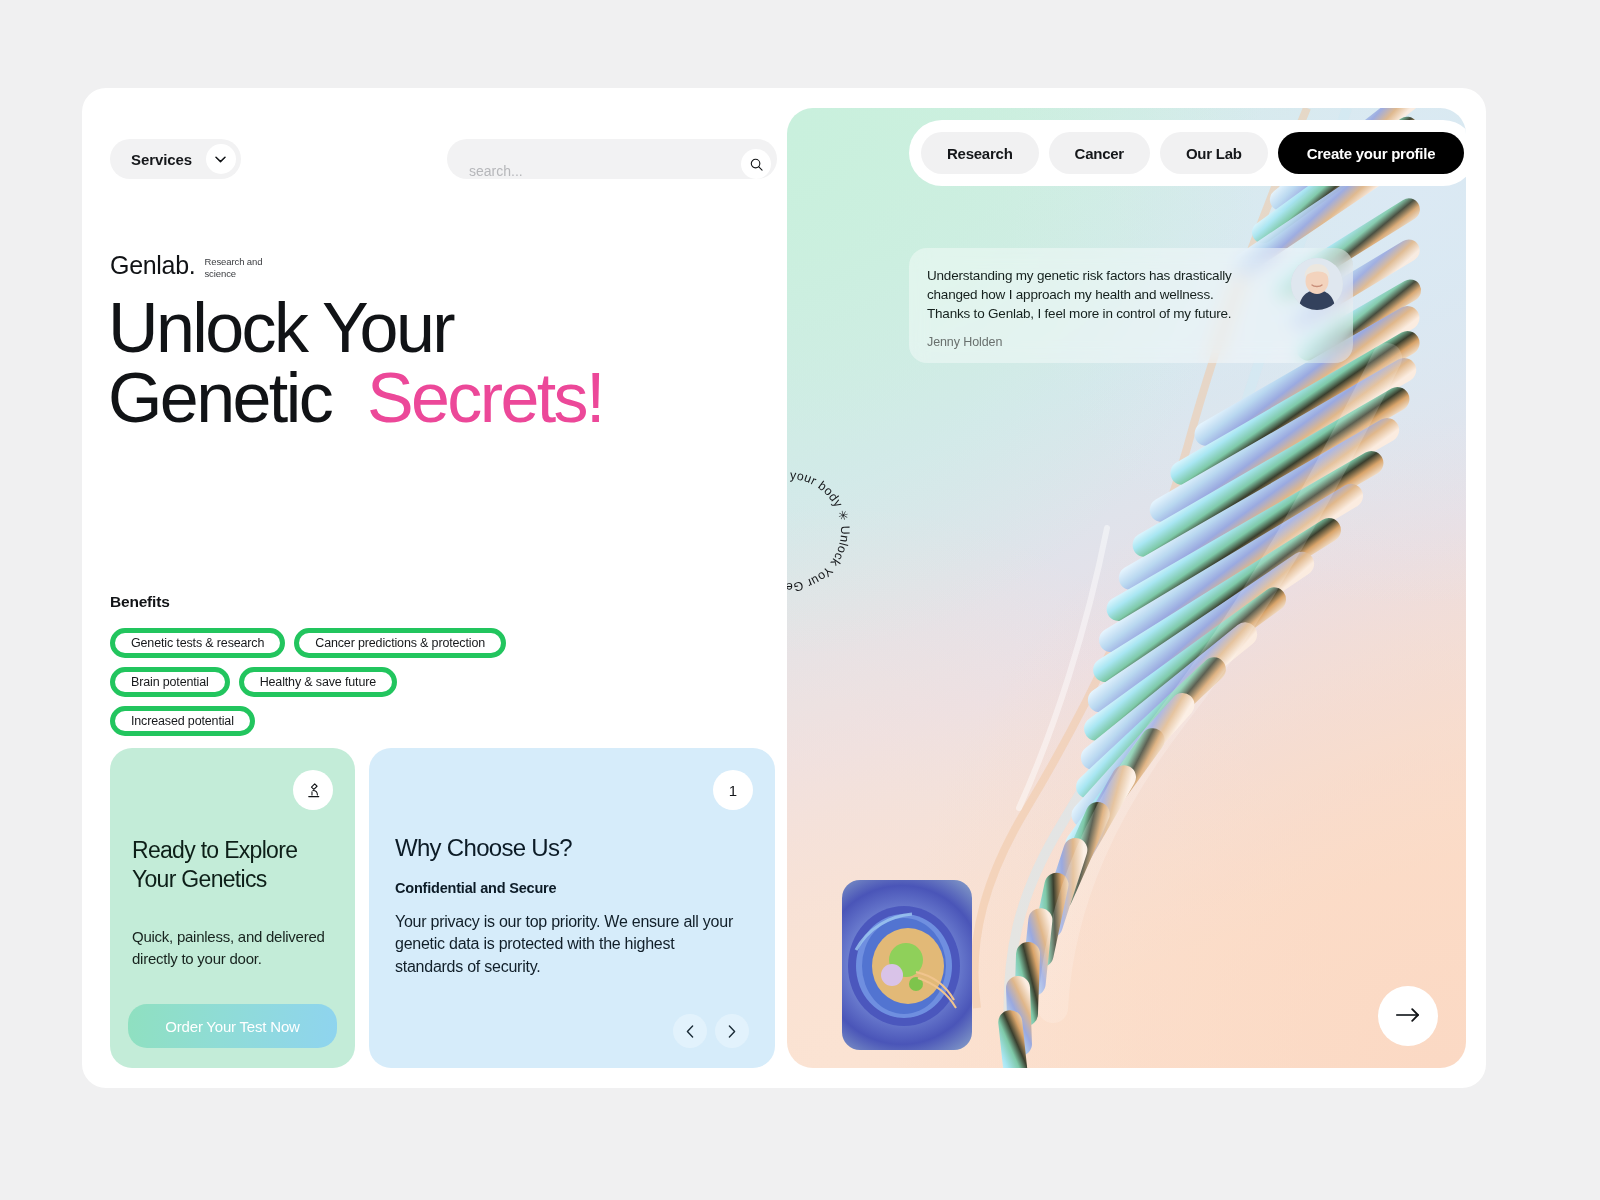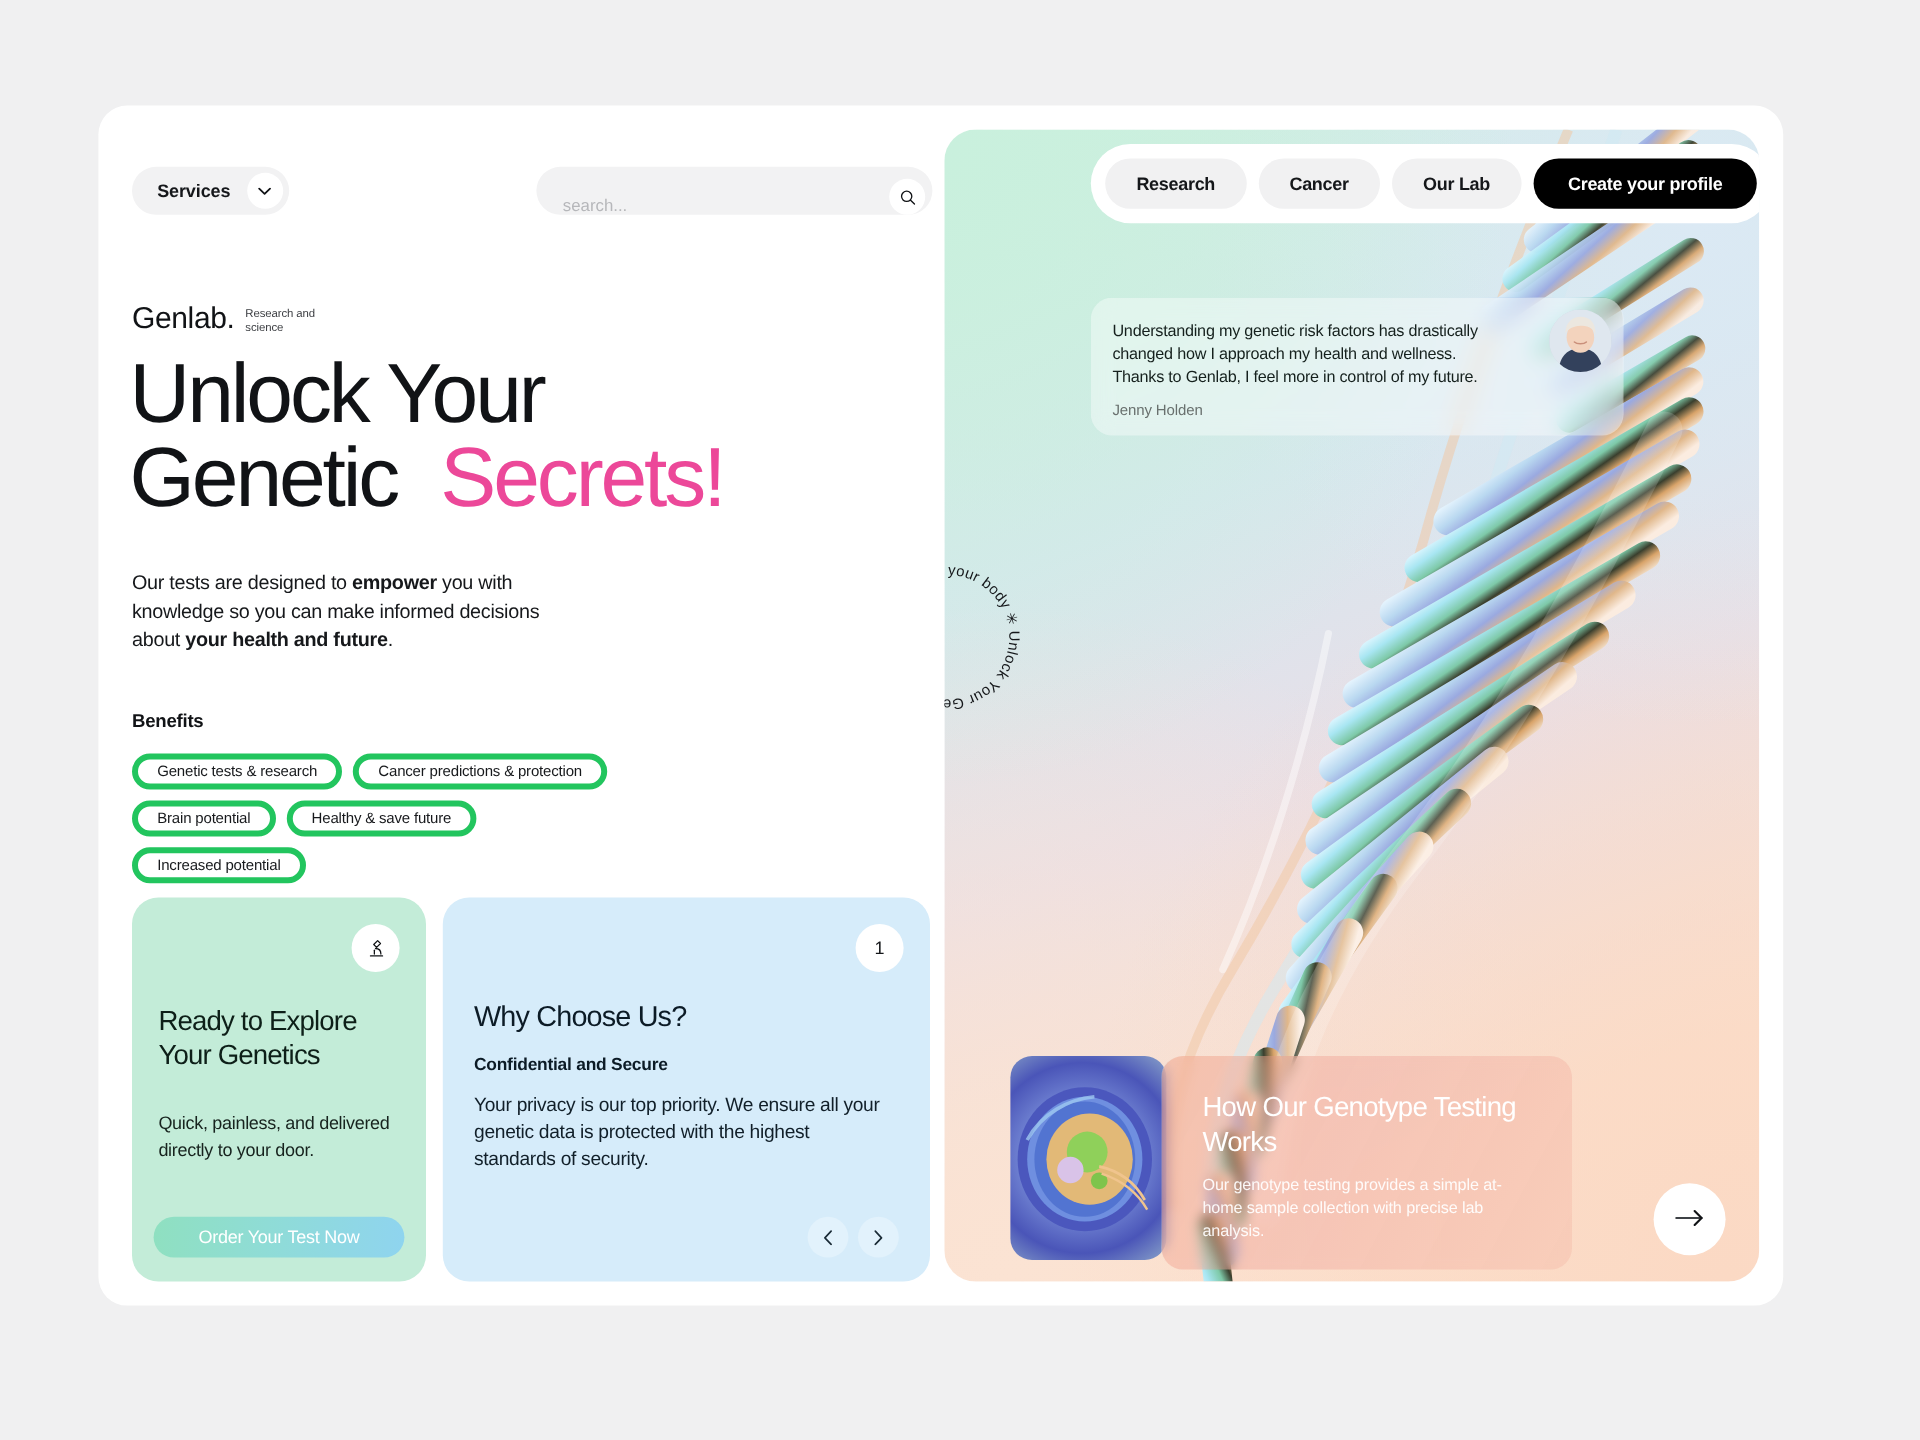--- a/index.html
+++ b/index.html
@@ -248,21 +248,21 @@
     line-height: 1.47;
     color: #17231e;
     letter-spacing: -0.25px;
     margin-top: 16px;
   }
   .order-btn {
     position: absolute;
     left: 18px;
     bottom: 20px;
     width: 209px;
-    height: 34px;
+    height: 44px;
     border-radius: 19px;
     border: none;
     background: linear-gradient(95deg,#8fe0c0 0%, #8fdcd6 45%, #8fd4ef 100%);
     color: #ffffff;
     font-family: "Liberation Sans", sans-serif;
     font-size: 15px;
     letter-spacing: -0.2px;
     cursor: pointer;
   }
 
@@ -505,21 +505,20 @@
     <div class="brand">
       <div class="brand-name">Genlab.</div>
       <div class="brand-tag">Research and science</div>
     </div>
 
     <h1 class="headline">
       <span>Unlock Your</span><br>
       <span>Genetic </span><span class="accent">Secrets!</span>
     </h1>
 
-    <p class="lede"><span>Our tests are designed to </span><b>empower</b><span> you with knowledge so you can make informed decisions about </span><b>your health and future</b><span>.</span></p>
 
     <div class="benefits-title">Benefits</div>
     <div class="tags">
       <div class="tag">Genetic tests &amp; research</div>
       <div class="tag">Cancer predictions &amp; protection</div>
       <div class="tag">Brain potential</div>
       <div class="tag">Healthy &amp; save future</div>
       <div class="tag">Increased potential</div>
     </div>
 
@@ -721,24 +720,20 @@
           <path d="M20 86 a42,48 0 1,0 84,0 a42,48 0 1,0 -84,0" fill="#3f63c6" opacity="0.6"></path>
           <ellipse cx="66" cy="86" rx="36" ry="38" fill="#e2b977"></ellipse>
           <ellipse cx="64" cy="80" rx="17" ry="17" fill="#8fd05a"></ellipse>
           <ellipse cx="50" cy="95" rx="11" ry="11" fill="#d9c3e8"></ellipse>
           <ellipse cx="74" cy="104" rx="7" ry="7" fill="#7ec44c"></ellipse>
           <path d="M74 92 C92 96 104 106 112 120" fill="none" stroke="#f0c48d" stroke-width="2.2"></path>
           <path d="M76 98 C94 104 106 114 114 128" fill="none" stroke="#f0c48d" stroke-width="2"></path>
           <path d="M14 70 C26 48 48 36 70 34" fill="none" stroke="#9ec8f0" stroke-width="3" opacity="0.8"></path>
         </svg>
       </div>
-      <div class="geno-card">
-        <h4>How Our Genotype Testing Works</h4>
-        <p>Our genotype testing provides a simple at-home sample collection with precise lab analysis.</p>
-      </div>
     </div>
 
     <button class="next-arrow">
       <span>
         <svg width="24" height="14" viewBox="0 0 24 14">
           <path d="M0.8 7 L22 7" stroke="#3d4145" stroke-width="1.8" stroke-linecap="round"></path>
           <path d="M16.2 1.2 L22 7 L16.2 12.8" fill="none" stroke="#111316" stroke-width="1.8" stroke-linecap="round" stroke-linejoin="round"></path>
         </svg>
       </span>
     </button>

